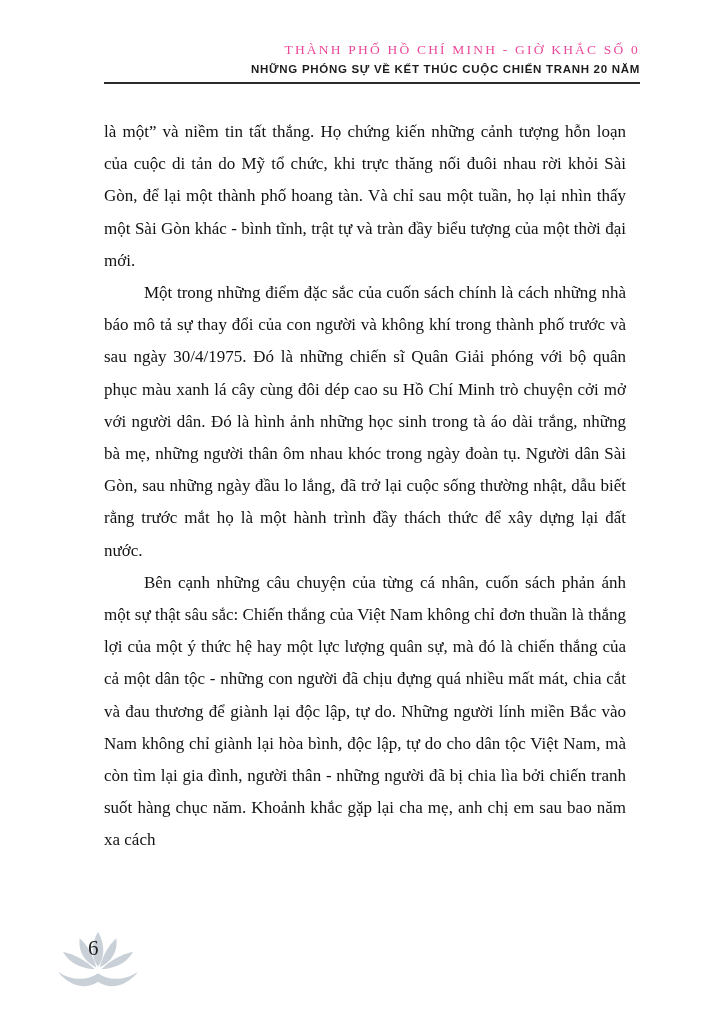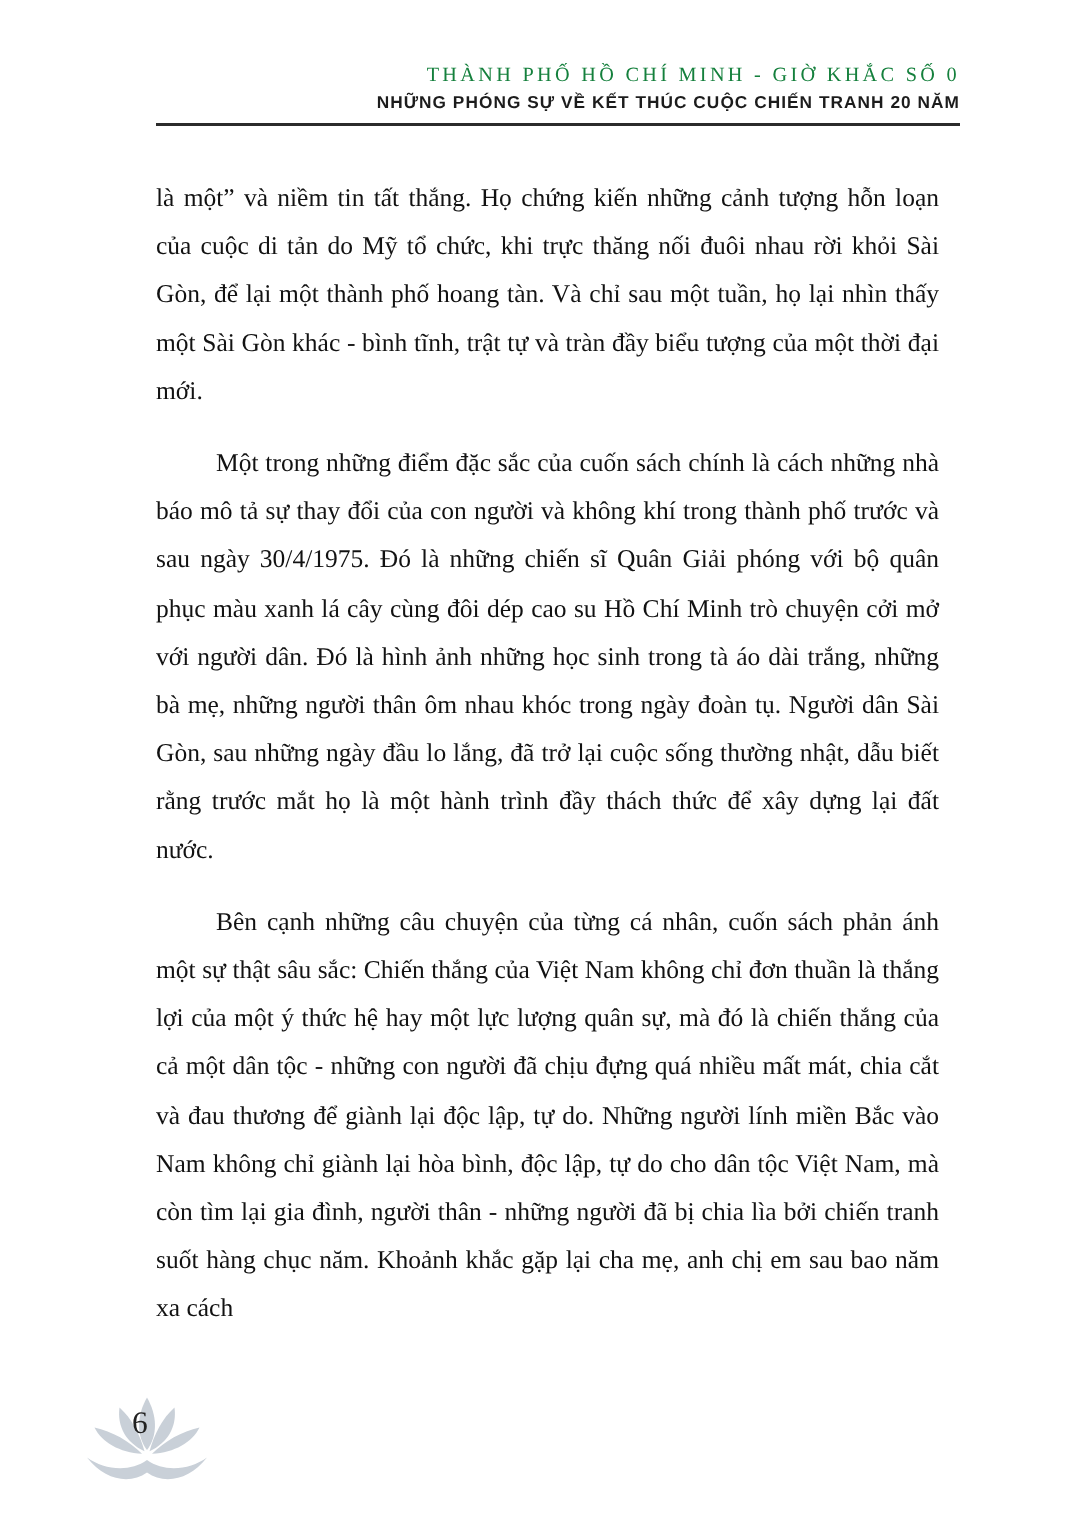--- a/index.html
+++ b/index.html
@@ -21,21 +21,21 @@
     position: absolute;
     top: 42px;
     left: 104px;
     right: 84px;
     text-align: right;
   }
   .header-line1 {
     font-family: "Liberation Serif", serif;
     font-size: 13.5px;
     letter-spacing: 2.2px;
-    color: #15803d;
+    color: #ec4899;
     white-space: nowrap;
   }
   .header-line2 {
     font-family: "Liberation Sans", sans-serif;
     font-weight: bold;
     font-size: 11.5px;
     letter-spacing: 0.7px;
     color: #1c1c1c;
     margin-top: 5px;
     white-space: nowrap;
@@ -54,21 +54,20 @@
     font-size: 17px;
     line-height: 32.2px;
     color: #121212;
     text-align: justify;
   }
   .page-body p {
     margin: 0;
   }
   .page-body p.indent {
     text-indent: 40px;
-    margin-top: 16px;
   }
 
   
   .page-footer {
     position: absolute;
     left: 52px;
     bottom: 34px;
     width: 100px;
     height: 62px;
   }

